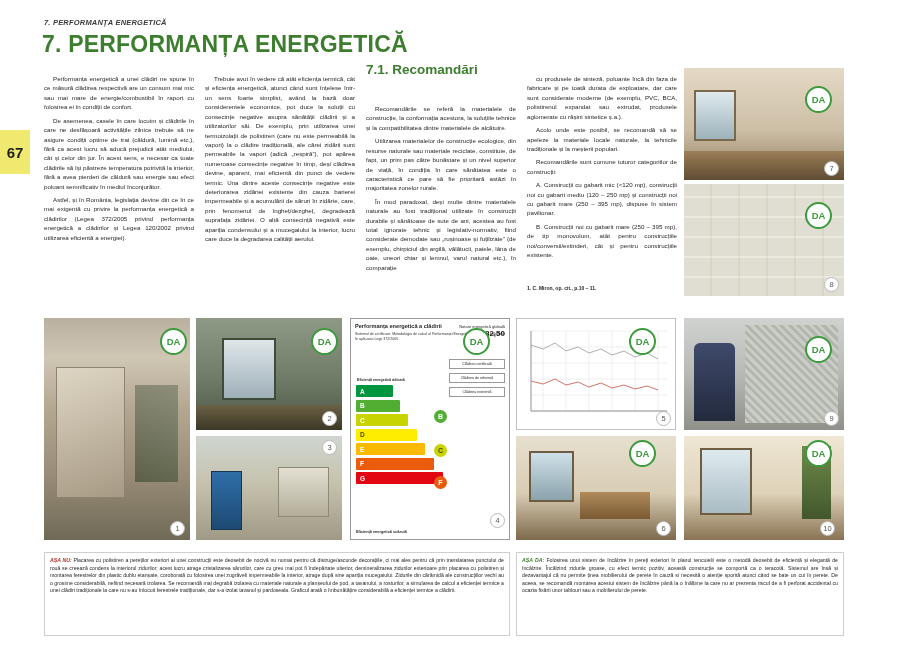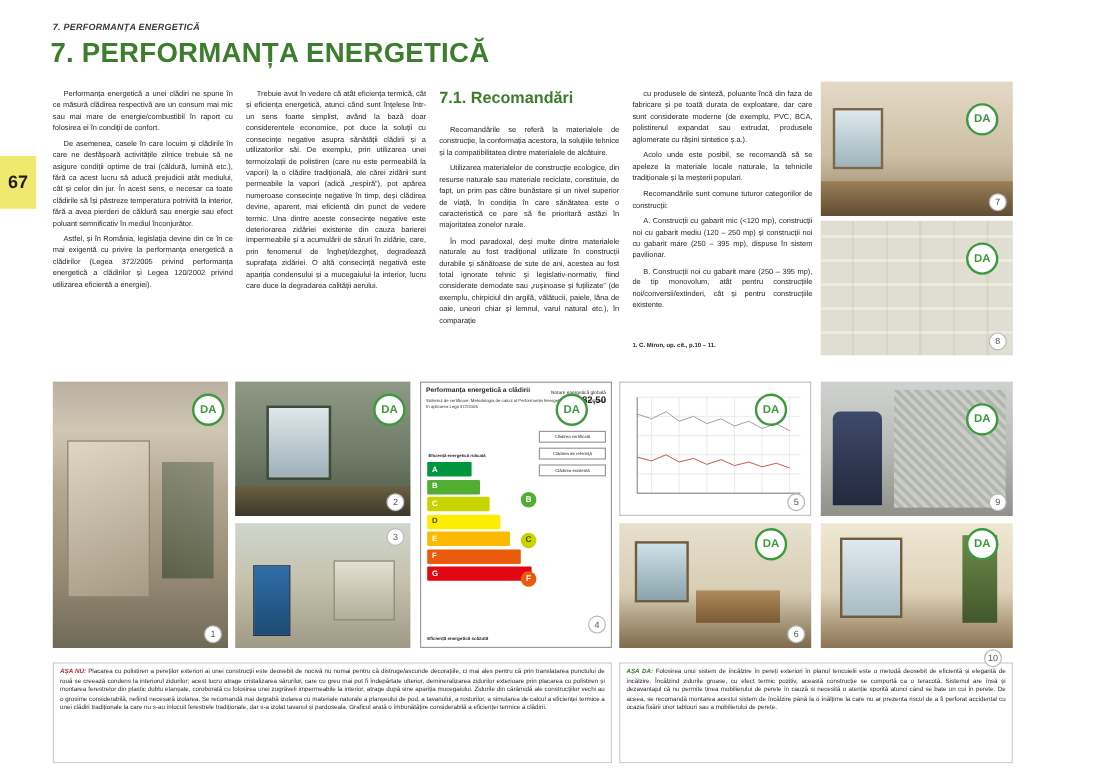--- a/index.html
+++ b/index.html
@@ -34,21 +34,21 @@
 
   
   .col { position:absolute; font-size:6.2px; line-height:1.52; text-align:justify; color:#231f20; }
   .col p { margin:0 0 4px 0; text-indent:9px; }
   .col1 { left:44px;  top:74px; width:150px; }
   .col2 { left:205px; top:74px; width:150px; }
   .col3 { left:366px; top:104px; width:150px; }
   .col4 { left:527px; top:74px; width:150px; }
 
   .sub-title {
-    position:absolute; left:366px; top:74px;
+    position:absolute; left:366px; top:62px;
     font-size:13.5px; font-weight:bold; color:#3c7d2e;text-align:center;
   }
   .footnote {
     position:absolute; left:527px; top:285px; width:150px;
     font-size:5px; font-weight:bold; color:#231f20;
   }
 
   
   .da {
     position:absolute; width:27px; height:27px; border-radius:50%;
@@ -286,21 +286,21 @@
 
   <div class="num" style="left:170px; top:521px;">1</div>
   <div class="num" style="left:322px; top:411px;">2</div>
   <div class="num" style="left:322px; top:440px;">3</div>
   <div class="num" style="left:490px; top:513px;">4</div>
   <div class="num" style="left:656px; top:411px;">5</div>
   <div class="num" style="left:656px; top:521px;">6</div>
   <div class="num" style="left:824px; top:161px;">7</div>
   <div class="num" style="left:824px; top:277px;">8</div>
   <div class="num" style="left:824px; top:411px;">9</div>
-  <div class="num" style="left:820px; top:521px;margin-top:20px;">10</div>
+  <div class="num" style="left:820px; top:521px;">10</div>
 
   <div class="capbox cap-nu">
     <span class="lead">AȘA NU:</span><span> Placarea cu polistiren a pereților exteriori ai unei construcții este deosebit de nocivă nu numai pentru că distruge/ascunde decorațiile, ci mai ales pentru că prin translatarea punctului de rouă se creează condens la interiorul zidurilor; acest lucru atrage cristalizarea sărurilor, care cu greu mai pot fi îndepărtate ulterior, demineralizarea zidurilor exterioare prin placarea cu polistiren și montarea ferestrelor din plastic dublu etanșate, coroborată cu folosirea unei zugrăveli impermeabile la interior, atrage după sine apariția mucegaiului. Zidurile din cărămidă ale construcțiilor vechi au o grosime considerabilă, nefiind necesară izolarea. Se recomandă mai degrabă izolarea cu materiale naturale a planșeului de pod, a tavanului, a rosturilor, a simularea de calcul a eficienței termice a unei clădiri tradiționale la care nu s-au înlocuit ferestrele tradiționale, dar s-a izolat tavanul și pardoseala. Graficul arată o îmbunătățire considerabilă a eficienței termice a clădirii.</span>
   </div>
   <div class="capbox cap-da">
     <span class="lead">AȘA DA:</span><span> Folosirea unui sistem de încălzire în pereți exteriori în planul tencuielii este o metodă deosebit de eficientă și elegantă de încălzire. Încălzind zidurile groase, cu efect termic pozitiv, această construcție se comportă ca o teracotă. Sistemul are însă și dezavantajul că nu permite ținea mobilierului de perete în cauză si necesită o atenție sporită atunci când se bate un cui în perete. De aceea, se recomandă montarea acestui sistem de încălzire până la o înălțime la care nu ar prezenta riscul de a fi perforat accidental cu ocazia fixării unor tablouri sau a mobilierului de perete.</span>
   </div>
 
 </div>
 

